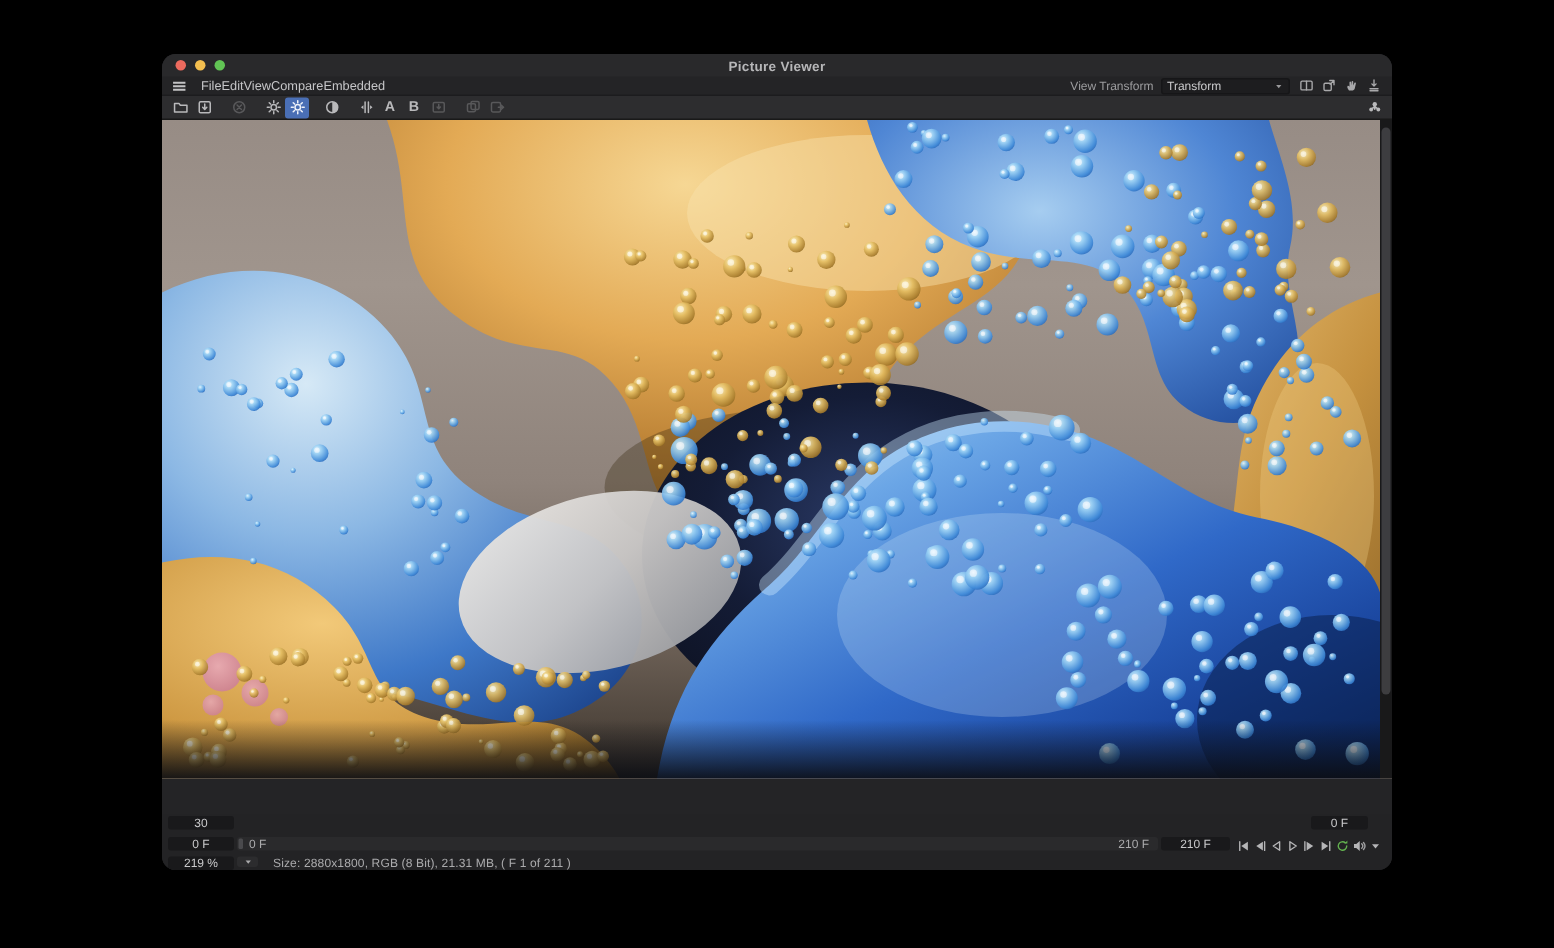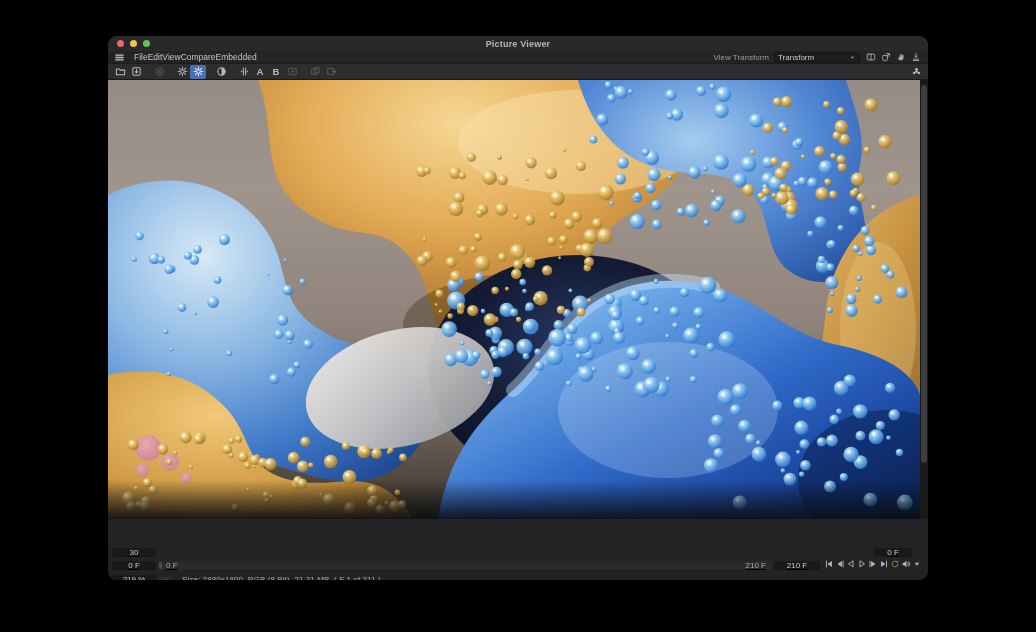--- a/index.html
+++ b/index.html
@@ -48,21 +48,21 @@
   #viewport { position:absolute; left:0; top:44px; width:820px; height:439px;
               background:#8d8178; overflow:hidden; }
   #art { position:absolute; left:0; top:0; }
   #vscroll { position:absolute; right:0; top:0; bottom:0; width:8px; background:#19191a; }
   #vthumb { position:absolute; left:1px; right:1px; top:5px; height:86%;
             background:#3d3d40; border-radius:3px; }
 
   
   #timeline { position:absolute; left:0; bottom:0; width:820px; height:37px;
               background:#232325; padding:1px 0; }
-  .trow { display:flex; align-items:flex-end; gap:2px; padding:0 4px;text-decoration:underline; }
+  .trow { display:flex; align-items:flex-start; gap:2px; padding:0 4px; }
   .box { background:#19191b; border-radius:2px; color:#c9c9cb; font-size:8px;
          display:flex; align-items:center; justify-content:center; }
   #row-ruler { height:13px; margin-bottom:1px; }
   #fps-box { width:44px; }
   #ruler { position:relative; flex:1; background:#252527; border-radius:2px; overflow:hidden; }
   #greenbar { position:absolute; left:2px; right:4px; bottom:1px; height:5px;
               border-radius:1px; }
   #playhead { position:absolute; left:1px; top:0; width:7px; height:100%; border-radius:1px; }
   .tick { position:absolute; top:0; font-size:7px; color:#99999b; transform:translateX(-50%);
           line-height:8px; }

